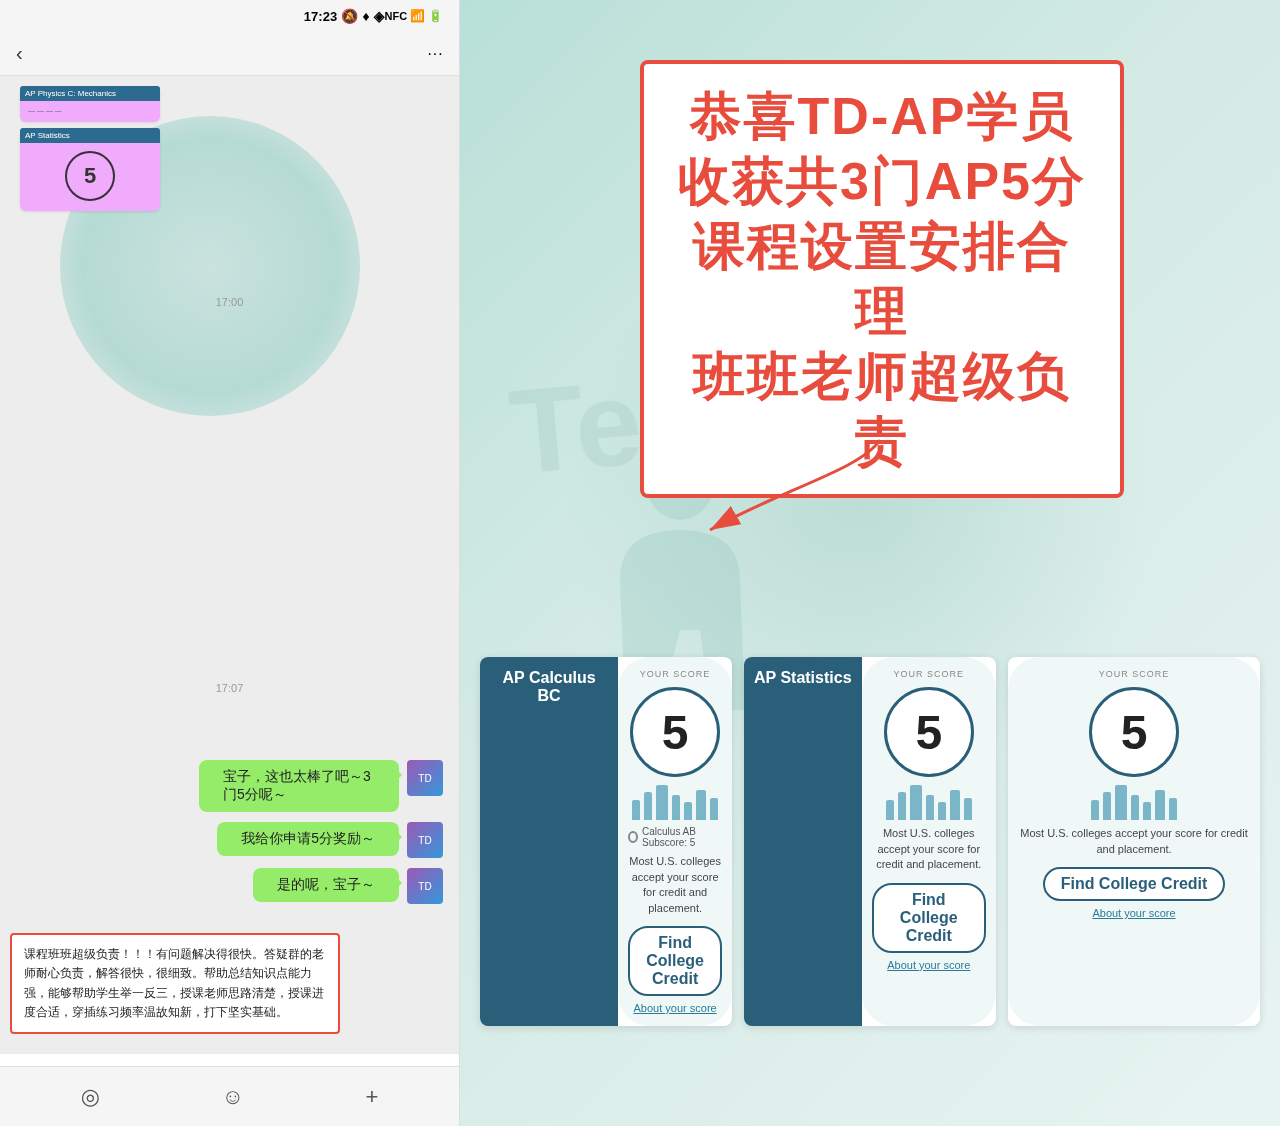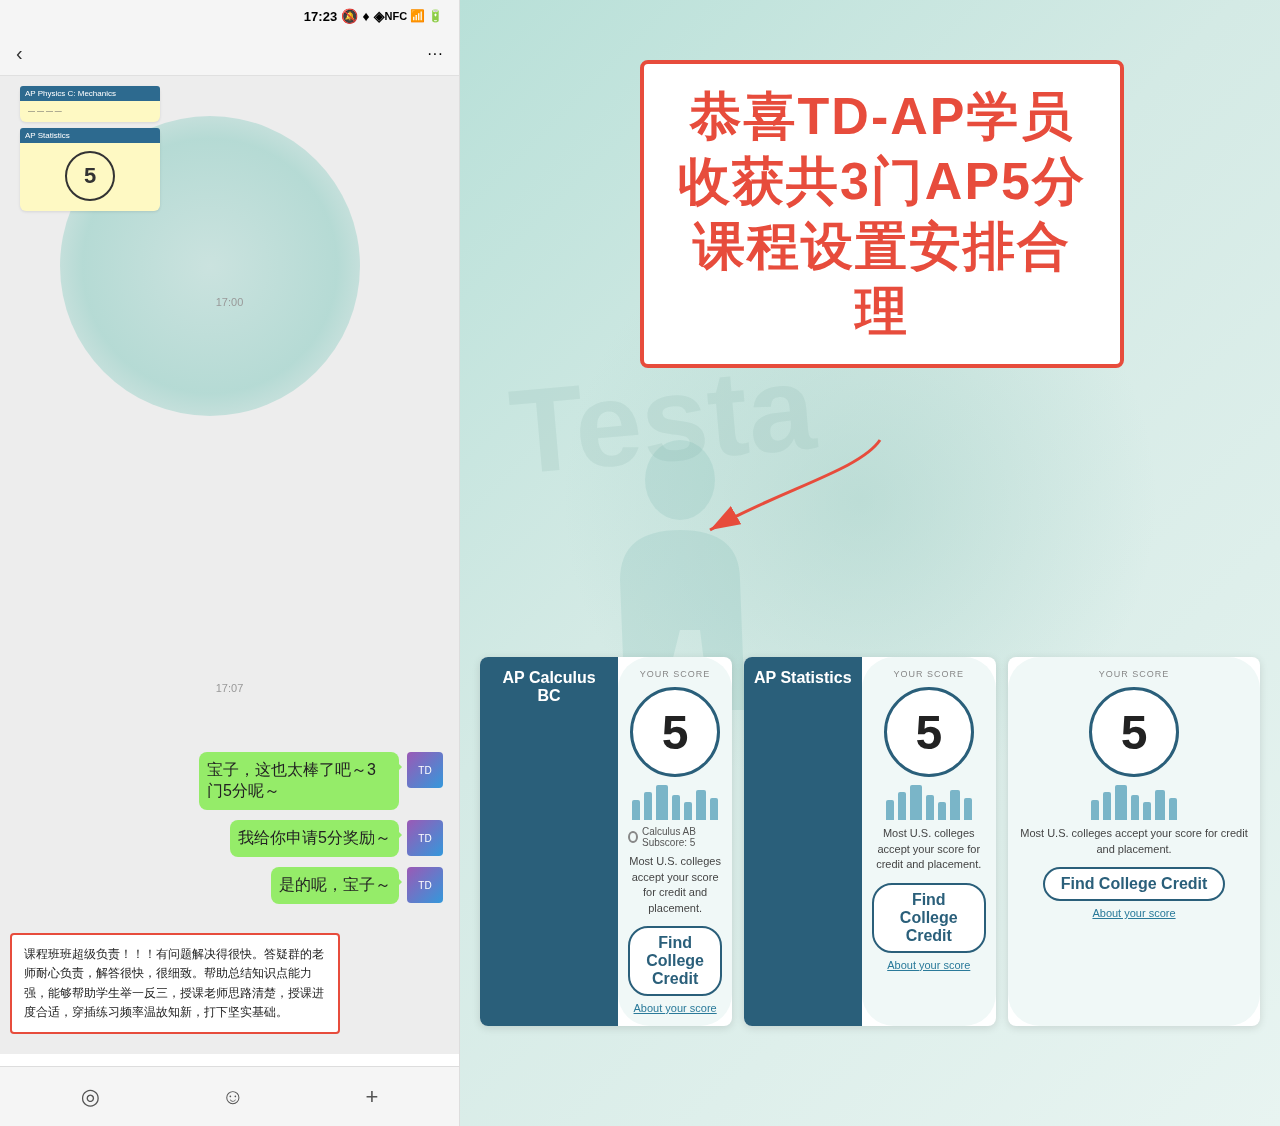--- a/index.html
+++ b/index.html
@@ -71,21 +71,21 @@
     .chat-thumbnails {
       position: absolute;
       top: 10px;
       left: 20px;
       display: flex;
       flex-direction: column;
       gap: 6px;
     }
     .thumb-item {
       width: 140px;
-      background: #fef9c3;
+      background: #f0abfc;
       border-radius: 6px;
       padding: 6px 8px;
       font-size: 9px;
       color: #333;
       box-shadow: 0 1px 3px rgba(0,0,0,0.1);
     }
     .thumb-item .thumb-header {
       background: #2d6a8f;
       color: #fff;
       font-size: 8px;
@@ -112,22 +112,22 @@
 
     .msg-bubble-row {
       display: flex;
       align-items: flex-start;
       margin-bottom: 10px;
       justify-content: flex-end;
     }
     .msg-bubble {
       background: #95ec69;
       border-radius: 8px;
-      padding: 8px 8px;
-      font-size: 16px;
+      padding: 8px 24px;
+      font-size: 14px;
       max-width: 200px;
       color: #222;
       position: relative;
     }
     .msg-bubble::after {
       content: '';
       position: absolute;
       right: -8px;
       top: 10px;
       border: 5px solid transparent;
@@ -447,20 +447,21 @@
       <ellipse cx="90" cy="50" rx="35" ry="40" fill="#5ba8a0"></ellipse>
       <path d="M30 150 Q30 100 90 100 Q150 100 150 150 L155 280 L120 280 L110 200 L90 200 L70 280 L35 280 Z" fill="#5ba8a0"></path>
     </svg>
   </div>
 
   <div class="announcement-box">
     <div class="ann-text">
       <div>恭喜TD-AP学员</div>
       <div>收获共3门AP5分</div>
       <div>课程设置安排合理</div>
+      <div>班班老师超级负责</div>
     </div>
   </div>
 
   <svg style="position:absolute;top:430px;left:220px;width:250px;height:120px;">
     <defs>
       <marker id="arrowhead" markerWidth="10" markerHeight="7" refX="10" refY="3.5" orient="auto">
         <polygon points="0 0, 10 3.5, 0 7" fill="#e74c3c"></polygon>
       </marker>
     </defs>
     <path d="M200,10 C180,40 100,60 30,100" stroke="#e74c3c" stroke-width="3" fill="none" marker-end="url(#arrowhead)"></path>

